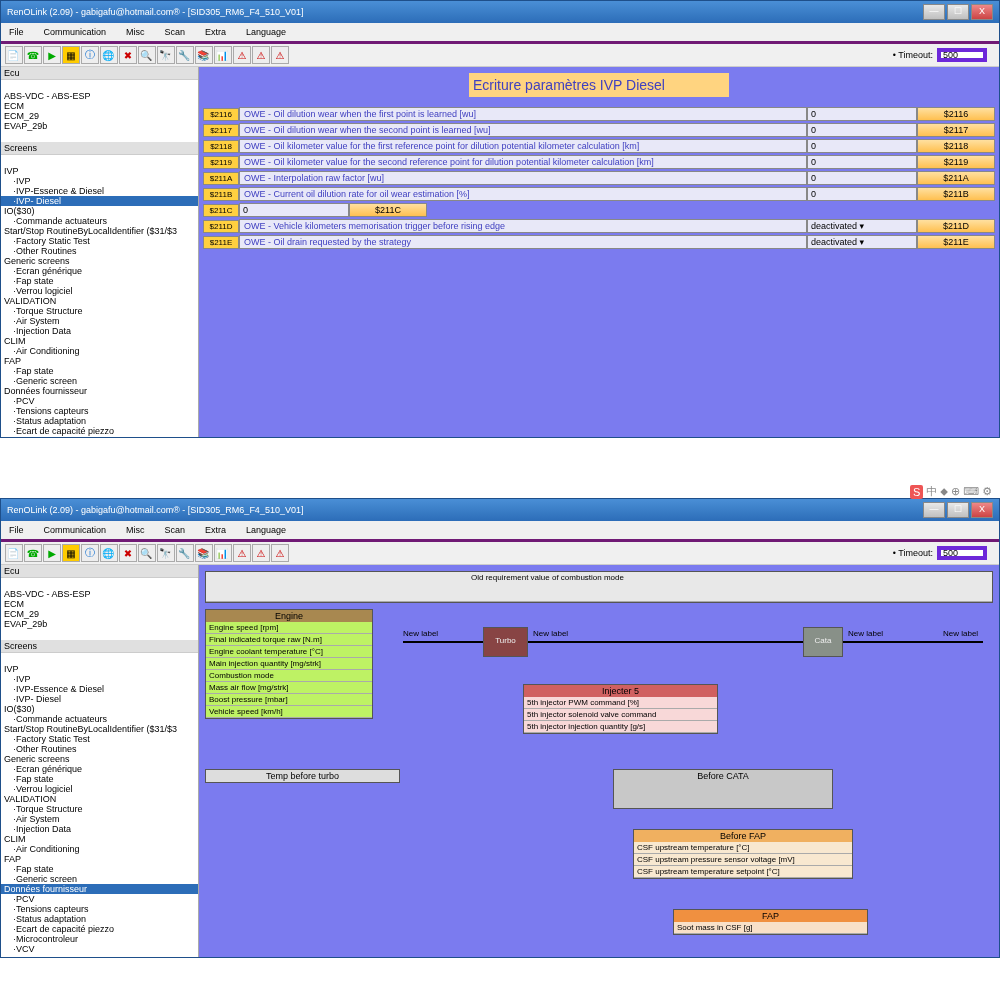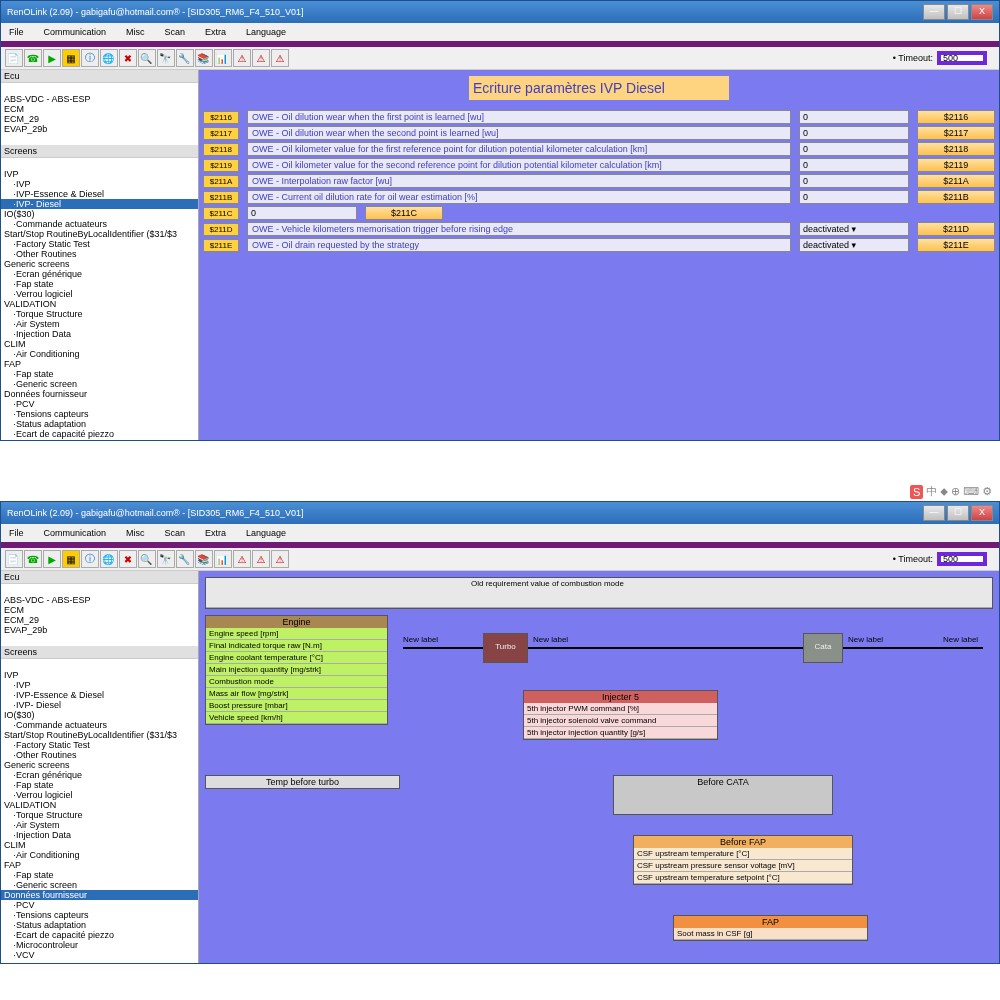--- a/index.html
+++ b/index.html
@@ -3,47 +3,47 @@
 <meta charset="utf-8">
 <style>
 *{box-sizing:border-box;margin:0;padding:0;font-family:Tahoma,Arial,sans-serif;font-size:9px}
 body{background:#fff;width:1000px;height:1000px;overflow:hidden}
 .window{border:1px solid #1e4f8a;background:#e8e8e8;}
 .titlebar{background:linear-gradient(to bottom,#4a8fd6,#2c6db8);color:#fff;padding:3px 6px;display:flex;justify-content:space-between;align-items:center;font-size:10px}
 .titlebar-text{font-weight:normal}
 .winbtns{display:flex;gap:2px}
 .winbtn{width:22px;height:16px;background:linear-gradient(#e8e8e8,#c0c0c0);border:1px solid #888;text-align:center;line-height:13px;cursor:pointer;font-size:9px}
 .winbtn.close{background:linear-gradient(#e88,#c44);color:#fff}
-.menubar{background:#f0f0f0;padding:2px 4px;display:flex;gap:12px;border-bottom:6px solid #701a75}
+.menubar{background:#f0f0f0;padding:2px 4px;display:flex;gap:12px;border-bottom:3px solid #701a75}
 .menubar span{cursor:pointer;padding:2px 4px}
 .toolbar{background:#f0f0f0;padding:2px 4px;display:flex;gap:1px;align-items:center;border-bottom:1px solid #ccc}
 .tbtn{width:18px;height:18px;border:1px solid #aaa;background:#eee;display:flex;align-items:center;justify-content:center;cursor:pointer;font-size:10px}
 .timeout-area{margin-left:auto;display:flex;align-items:center;gap:4px;padding-right:8px}
 .timeout-area input{width:50px;height:14px;border:4px solid #6d28d9;padding:0 2px;font-size:9px}
 .body-area{display:flex;height:370px}
 .sidebar{width:198px;background:#fff;border-right:1px solid #aaa;overflow:auto;font-family:'Courier New',monospace;font-size:9px}
 .side-section{background:#e0e0e0;padding:1px 3px;border-bottom:1px solid #ccc}
 .side-items{padding:11px 0}
 .side-item{padding:0 3px;white-space:nowrap;cursor:pointer}
 .side-item.tree{padding-left:12px}
 .side-item.selected{background:#2c6db8;color:#fff}
 .main-area{flex:1;background:#7b7bef;padding:4px;overflow:auto;position:relative}
 .page-title{background:#ffd480;color:#4040c0;text-align:left;padding:4px;font-size:14px;font-weight:normal;margin:2px auto 10px;width:260px}
-.param-row{display:flex;align-items:center;margin-bottom:2px;gap:8px}
+.param-row{display:flex;align-items:center;margin-bottom:2px;gap:0}
 .param-code{background:#ffd040;border:1px solid #888;padding:1px 3px;width:36px;font-size:8px;text-align:center}
 .param-desc{background:#e8e8f8;border:1px solid #888;padding:1px 4px;flex:1;font-size:9px;color:#4040c0}
 .param-input{width:110px;background:#e8e8f8;border:1px solid #888;padding:1px 3px;font-size:9px}
 .param-input.dd{cursor:pointer}
 .param-btn{width:78px;background:linear-gradient(#ffe0a0,#ffc050);border:1px solid #888;padding:1px 3px;text-align:center;cursor:pointer;font-size:9px}
 .window2 .body-area{height:392px}
 .diagram{position:relative;width:100%;height:100%}
 .box{position:absolute;border:1px solid #555;font-size:8px}
 .box-title{text-align:center;padding:1px;font-size:9px}
 .box-row{background:#e8e8e8;border-bottom:1px solid #aaa;padding:1px 3px;font-size:8px;white-space:nowrap}
-.engine-box{left:2px;top:40px;width:183px;background:#a88850}
+.engine-box{left:2px;top:40px;width:168px;background:#a88850}
 .engine-box .box-row{background:#bef264}
 .temp-box{left:2px;top:200px;width:195px;background:#ddd}
 .inj5-box{left:320px;top:115px;width:195px;background:#d06060}
 .inj5-box .box-row{background:#f8d8d8}
 .before-cata{left:410px;top:200px;width:220px;height:40px;background:#c8c8c8}
 .before-fap{left:430px;top:260px;width:220px;background:#f0b060}
 .before-fap .box-row{background:#f8e8d0}
 .fap-box2{left:470px;top:340px;width:195px;background:#f09040}
 .fap-box2 .box-row{background:#f8e0c8}
 .turbo-box{left:280px;top:58px;width:45px;height:30px;background:#884444;color:#eee;text-align:center;padding-top:8px}

